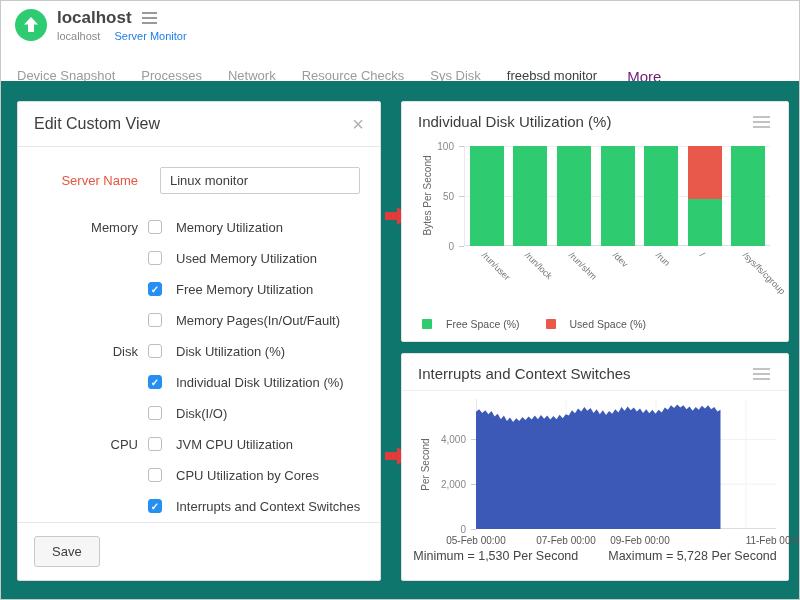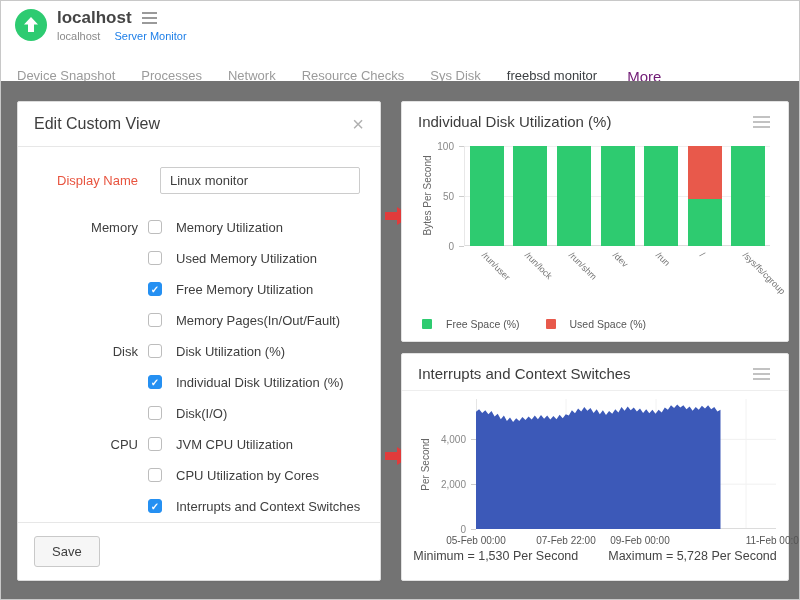--- a/index.html
+++ b/index.html
@@ -18,21 +18,21 @@
   .crumb-host { font-size:11px; color:#8a8a8a; }
   .crumb-link { font-size:11px; color:#1e7fe8; cursor:pointer; text-decoration:none; }
 
   
   .tabs { position:absolute; top:60px; left:0; right:0; height:31px; background:#fff; display:flex; align-items:stretch; gap:26px; padding-left:16px; border-bottom:1px solid #e9e9e9; }
   .tab { display:flex; align-items:center; font-size:13px; color:#9b9b9b; cursor:pointer; border-bottom:3px solid transparent; padding-top:2px; white-space:nowrap; }
   .tab.active { color:#3c4043; border-bottom-color:#a9a9a9; }
   .tab-more { align-self:center; font-size:15px; color:#701a75; cursor:pointer; margin-left:4px; }
 
   
-  .content { position:absolute; top:80px; left:0; right:0; bottom:0; background:#737373;padding-left:30px; }
+  .content { position:absolute; top:80px; left:0; right:0; bottom:0; background:#0f766e;padding-left:30px; }
 
   
   .modal { position:absolute; left:16px; top:20px; width:364px; height:480px; background:#fff; border:1px solid #dcdcdc; border-radius:2px; box-shadow:0 1px 2px rgba(0,0,0,.05); display:flex; flex-direction:column; }
   .modal-head { display:flex; align-items:center; justify-content:space-between; padding:13px 16px; border-bottom:1px solid #e7e7e7; }
   .modal-title { font-size:16px; color:#3e3e3e; }
   .close { font-size:20px; color:#b0b0b0; cursor:pointer; line-height:14px; }
   .modal-body { flex:1; padding:20px 16px 0 16px; overflow:hidden; }
   .field-row { display:grid; grid-template-columns:104px 1fr; column-gap:22px; align-items:center; margin-bottom:24px; }
   .dn-label { font-size:13px; color:var(--label-red,#e8543f); text-align:right; }
   .dn-input { width:200px; height:27px; border:1px solid #ccc; border-radius:2px; padding:0 9px; font-size:13px; color:#3e3e3e; font-family:"Liberation Sans",sans-serif; }
@@ -127,21 +127,21 @@
 
   <main class="content">
 
     <section class="modal">
       <div class="modal-head">
         <span class="modal-title">Edit Custom View</span>
         <span class="close">×</span>
       </div>
       <div class="modal-body">
         <div class="field-row">
-          <label class="dn-label">Display Name</label>
+          <label class="dn-label">Server Name</label>
           <input class="dn-input" type="text" value="Linux monitor" style="">
         </div>
         <div id="groups">
             <div class="opt-row">
               <span class="grp-label">Memory</span>
               <span class="cb"></span>
               <span class="opt-label">Memory Utilization</span>
             </div>
             <div class="opt-row">
               <span class="grp-label"></span>
@@ -310,21 +310,21 @@
               <line x1="0" x2="300" y1="129.5" y2="129.5" stroke="#dcdcdc"></line>
               <polygon points="0,130 0.0,12.8 3.1,10.3 6.2,13.9 9.3,11.2 12.4,15.2 15.5,12.1 18.6,17.5 21.7,14.8 24.8,20.2 27.9,16.6 30.9,22.0 34.0,18.4 37.1,22.9 40.2,19.3 43.3,22.0 46.4,17.9 49.5,21.1 52.6,17.5 55.7,20.6 58.8,16.6 61.9,20.2 65.0,16.1 68.1,19.7 71.2,16.6 74.3,20.6 77.4,17.0 80.5,20.2 83.6,15.7 86.7,19.3 89.8,15.2 92.8,16.6 95.9,11.2 99.0,14.3 102.1,9.4 105.2,12.6 108.3,8.1 111.4,11.7 114.5,9.0 117.6,13.9 120.7,10.3 123.8,15.2 126.9,11.2 130.0,16.1 133.1,12.1 136.2,14.8 139.3,10.3 142.4,13.4 145.5,8.1 148.6,11.7 151.7,7.6 154.7,11.2 157.8,8.5 160.9,12.6 164.0,9.4 167.1,13.9 170.2,10.3 173.3,14.3 176.4,10.8 179.5,14.8 182.6,10.8 185.7,13.4 188.8,8.5 191.9,10.8 195.0,6.3 198.1,9.0 201.2,5.4 204.3,8.5 207.4,6.3 210.5,10.3 213.6,7.6 216.6,11.7 219.7,8.1 222.8,10.8 225.9,6.7 229.0,9.4 232.1,6.3 235.2,10.3 238.3,8.1 241.4,12.6 244.5,10.8 244.5,130" fill="#3C59B8"></polygon>
             </svg></div>
       <span class="ytick" style="left: 26px; top: 127px;">0</span>
           <span class="tickmark" style="left: 69px; top: 132px;"></span>
           <span class="ytick" style="left: 26px; top: 82.1724px;">2,000</span>
           <span class="tickmark" style="left: 69px; top: 87.1724px;"></span>
           <span class="ytick" style="left: 26px; top: 37.3448px;">4,000</span>
           <span class="tickmark" style="left: 69px; top: 42.3448px;"></span>
           <span class="xtick" style="left: 74px;">05-Feb 00:00</span>
-          <span class="xtick" style="left: 164px;">07-Feb 22:00</span>
+          <span class="xtick" style="left: 164px;">07-Feb 00:00</span>
           <span class="xtick" style="left: 238px;">09-Feb 00:00</span>
           <span class="xtick" style="left: 329px; margin-left: 44px;">11-Feb 00:00</span>
         </div>
       <div class="stats">
         <span>Minimum = 1,530 Per Second</span>
         <span>Maximum = 5,728 Per Second</span>
       </div>
     </section>
 
   </main>

